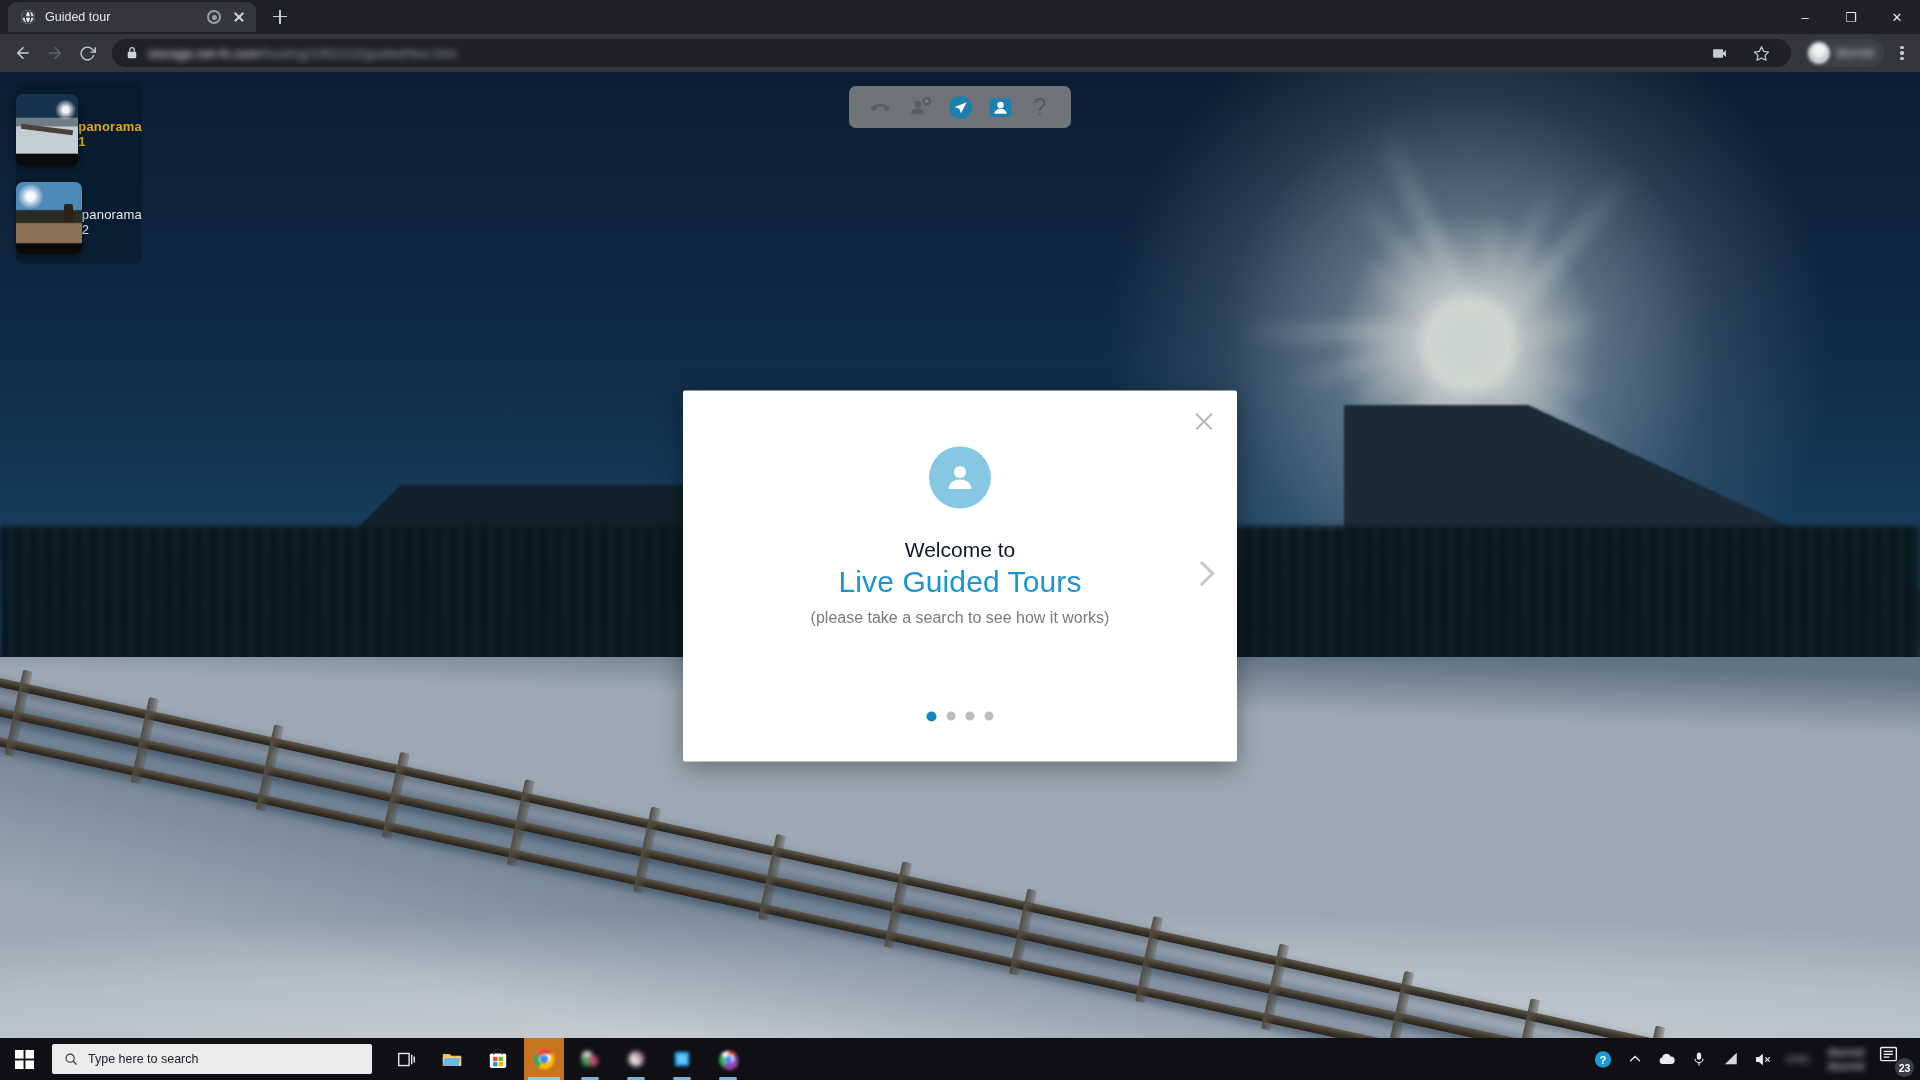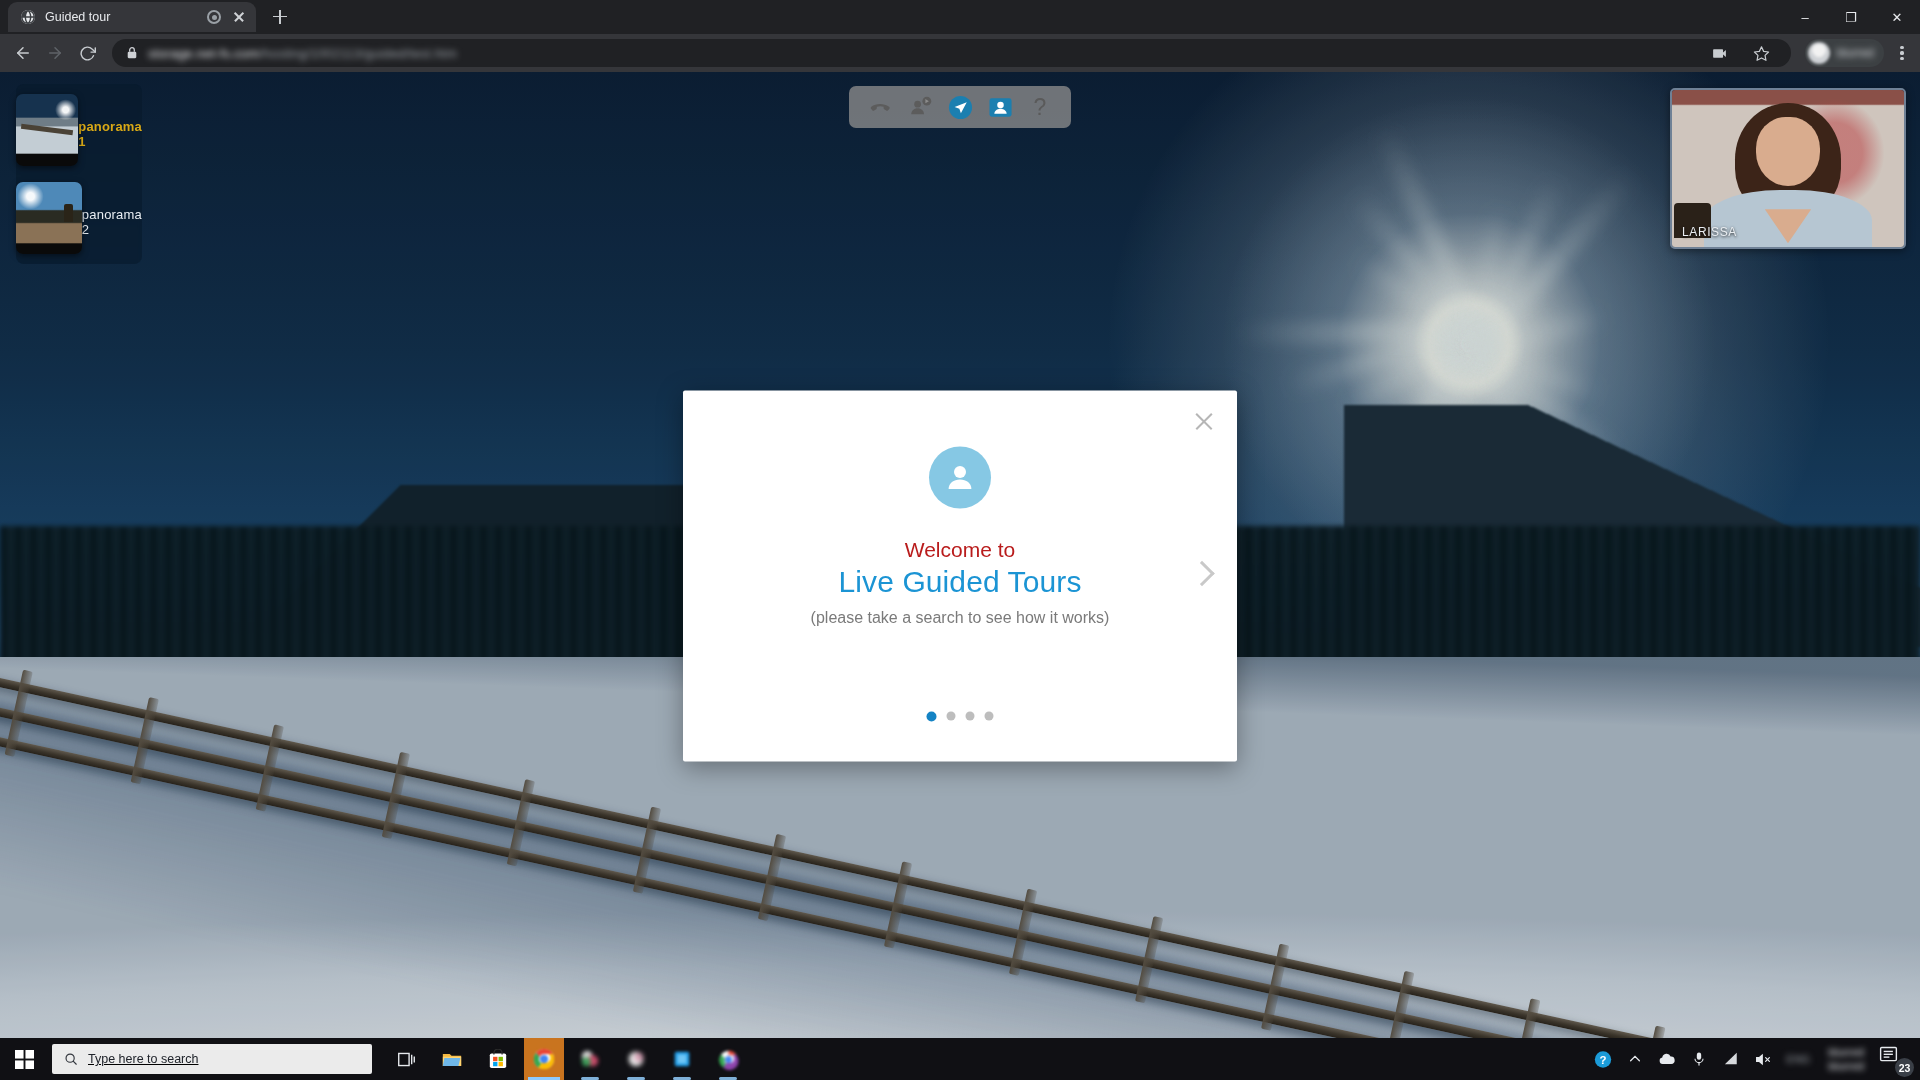--- a/index.html
+++ b/index.html
@@ -309,21 +309,21 @@
   .modal-close::before { transform: rotate(45deg); }
   .modal-close::after  { transform: rotate(-45deg); }
   .modal-body {
     height: 100%; display: flex; flex-direction: column; align-items: center;
     padding-top: 56px;
   }
   .avatar-big {
     width: 62px; height: 62px; border-radius: 50%; background: #86c8e4;
     display: flex; align-items: center; justify-content: center;
   }
-  .m-welcome { margin-top: 29px; font-size: 21px; color: #b91c1c; }
+  .m-welcome { margin-top: 29px; font-size: 21px; color: #0f172a; }
   .m-title   { margin-top: 3px; font-size: 30px; color: #1b94d4; letter-spacing: .1px; }
   .m-sub     { margin-top: 10px; font-size: 16px; color: #7a7a7a; }
   .dots { position: absolute; left: 50%; transform: translateX(-50%); bottom: 40px; display: flex; gap: 10px; }
   .dot { width: 9px; height: 9px; border-radius: 50%; background: #bdbdbd; cursor: pointer; }
   .dot.on { background: #1483c4; width: 10px; height: 10px; }
   .modal-next {
     position: absolute; right: 20px; top: 50%; transform: translateY(-50%);
     width: 30px; height: 44px; cursor: pointer;
   }
   .modal-next::before {
@@ -335,21 +335,21 @@
   
   .taskbar {
     position: absolute; left: 0; right: 0; bottom: 0; height: 42px;
     background: #101014; display: flex; align-items: center; z-index: 40;
   }
   .start {
     width: 48px; height: 42px; display: flex; align-items: center; justify-content: center; cursor: pointer;
   }
   .searchbox {
     width: 320px; height: 30px; background: #ebebeb; border-radius: 2px;
-    display: flex; align-items: center; gap: 10px; padding: 0 12px; margin-left: 4px; cursor: text; text-decoration: underline;
+    display: flex; align-items: center; gap: 10px; padding: 0 12px; margin-left: 4px; cursor: text;
   }
   .searchbox span { font-size: 12.5px; color: #20242b; }
   .tb-icons { display: flex; align-items: center; gap: 6px; margin-left: 14px; }
   .tbi {
     width: 40px; height: 42px; display: flex; align-items: center; justify-content: center;
     cursor: pointer; position: relative;
   }
   .tbi.active { background: #c9741f; }
   .tbi.active::after {
     content:""; position:absolute; left: 4px; right: 4px; bottom: 0; height: 3px; background: #8ecaff;
@@ -534,30 +534,20 @@
         <svg width="25" height="25" viewBox="0 0 26 26">
           <rect x="1.5" y="3.5" width="23" height="19" rx="2.4" fill="#1b7fb0"></rect>
           <circle cx="13" cy="10.4" r="3.4" fill="#fff"></circle>
           <path d="M6.6 19.6c0-3.2 2.9-5.4 6.4-5.4s6.4 2.2 6.4 5.4z" fill="#fff"></path>
         </svg>
       </div>
       <div class="ctrl qmark">?</div>
     </div>
 
     <div class="videos">
-      <div class="vtile">
-        <div class="v-larissa">
-          <div class="hair"></div>
-            <div class="face"></div>
-            <div class="body"></div>
-            <div class="vneck"></div>
-            <div class="lamp"></div>
-        </div>
-        <div class="vname">LARISSA</div>
-      </div>
     </div>
 
     <div class="scrim"></div>
     <div class="modal">
       <div class="modal-close"></div>
       <div class="modal-body">
         <div class="avatar-big">
           <svg width="36" height="36" viewBox="0 0 36 36" fill="#fff">
             <circle cx="18" cy="12.4" r="6"></circle>
             <path d="M6.6 29.5c0-5.6 5.1-9.4 11.4-9.4s11.4 3.8 11.4 9.4z"></path>

